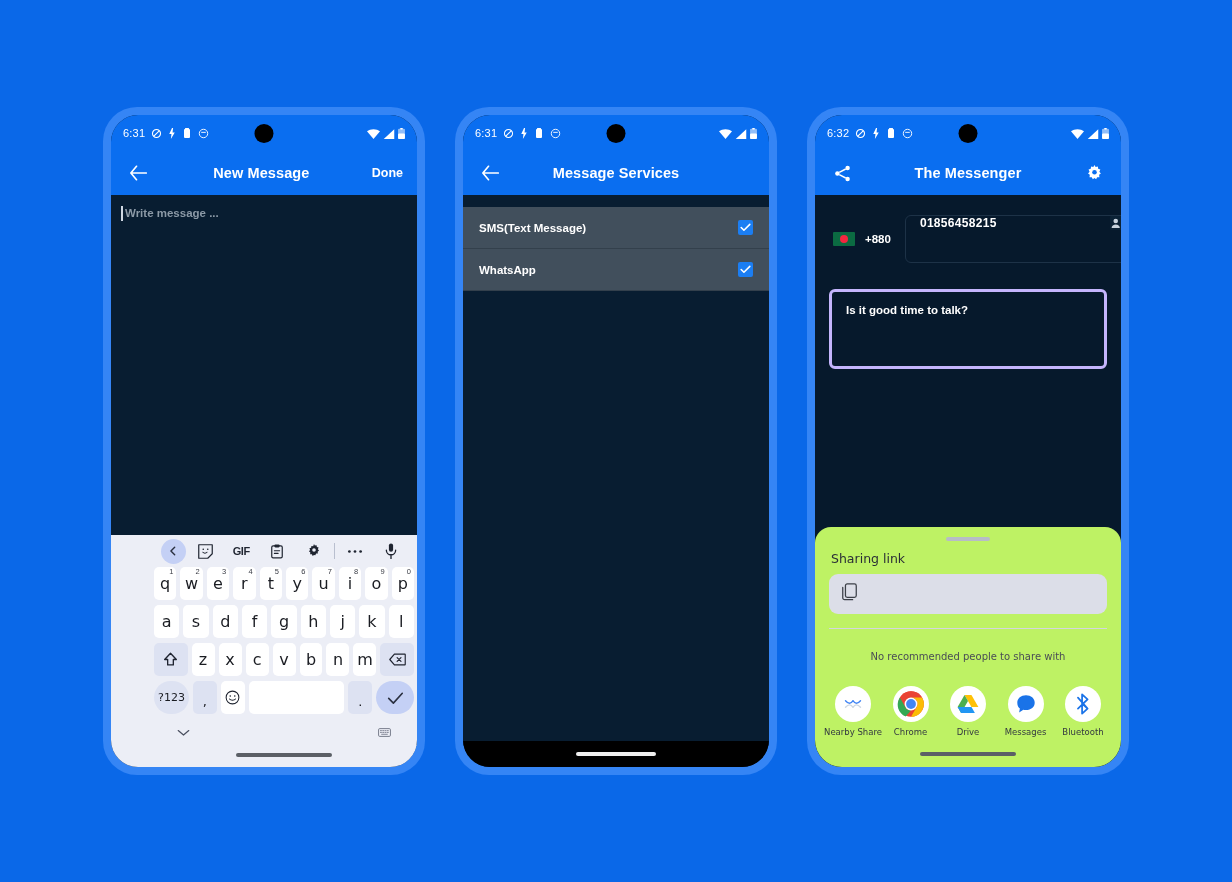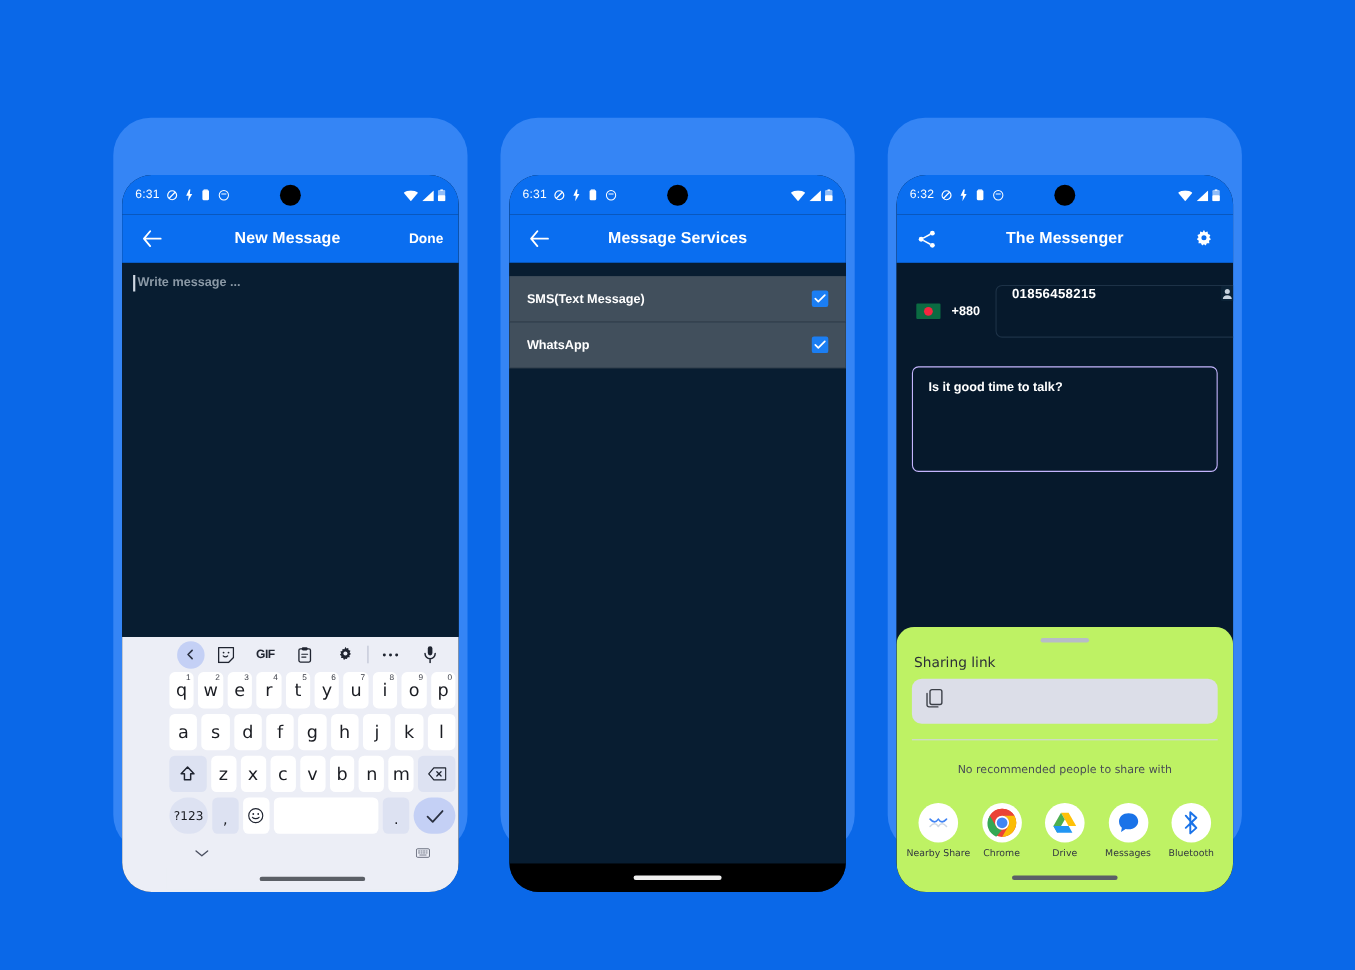--- a/index.html
+++ b/index.html
@@ -28,21 +28,20 @@
     flex: 0 0 auto;
   }
   .screen {
     position: relative;
     width: 100%; height: 100%;
     border-radius: 27px;
     overflow: hidden;
     background: #06192c;
     display: flex;
     flex-direction: column;
-    margin-top: 44px;
   }
 
   
   .statusbar {
     position: relative;
     height: 36px;
     background: #0a6ef0;
     display: flex;
     align-items: center;
     padding: 0 12px;
@@ -238,22 +237,22 @@
     border: 1px solid #1d3247;
     border-radius: 6px;
     display: flex;
     align-items: flex-start;
     padding: 0 14px;
   }
   .num-val { color: #fff; font-size: 12px; font-weight: 800; letter-spacing: .3px; }
   .contact-ic { margin-left: auto; }
   .msg-box {
     margin: 26px 14px 0 14px;
-    height: 96px;
-    border: 1px solid #c4b5fd;
+    height: 80px;
+    border: 3px solid #c4b5fd;
     border-radius: 6px;
     padding: 12px 14px;
   }
   .msg-text { color: #fff; font-size: 11.5px; font-weight: 700; }
 
   
   .sheet {
     position: absolute;
     left: 0; right: 0; bottom: 0;
     background: #bef264;

